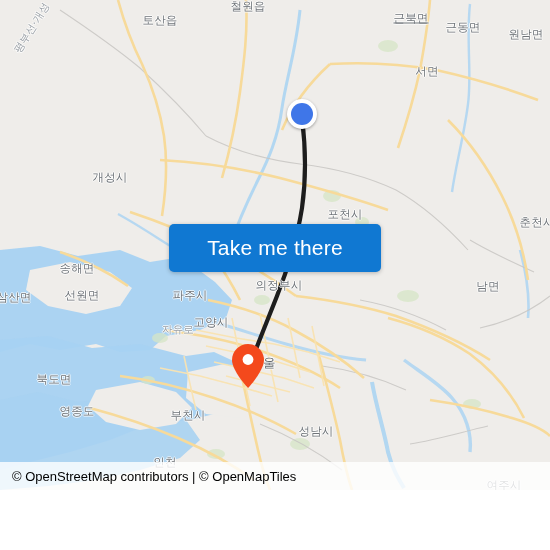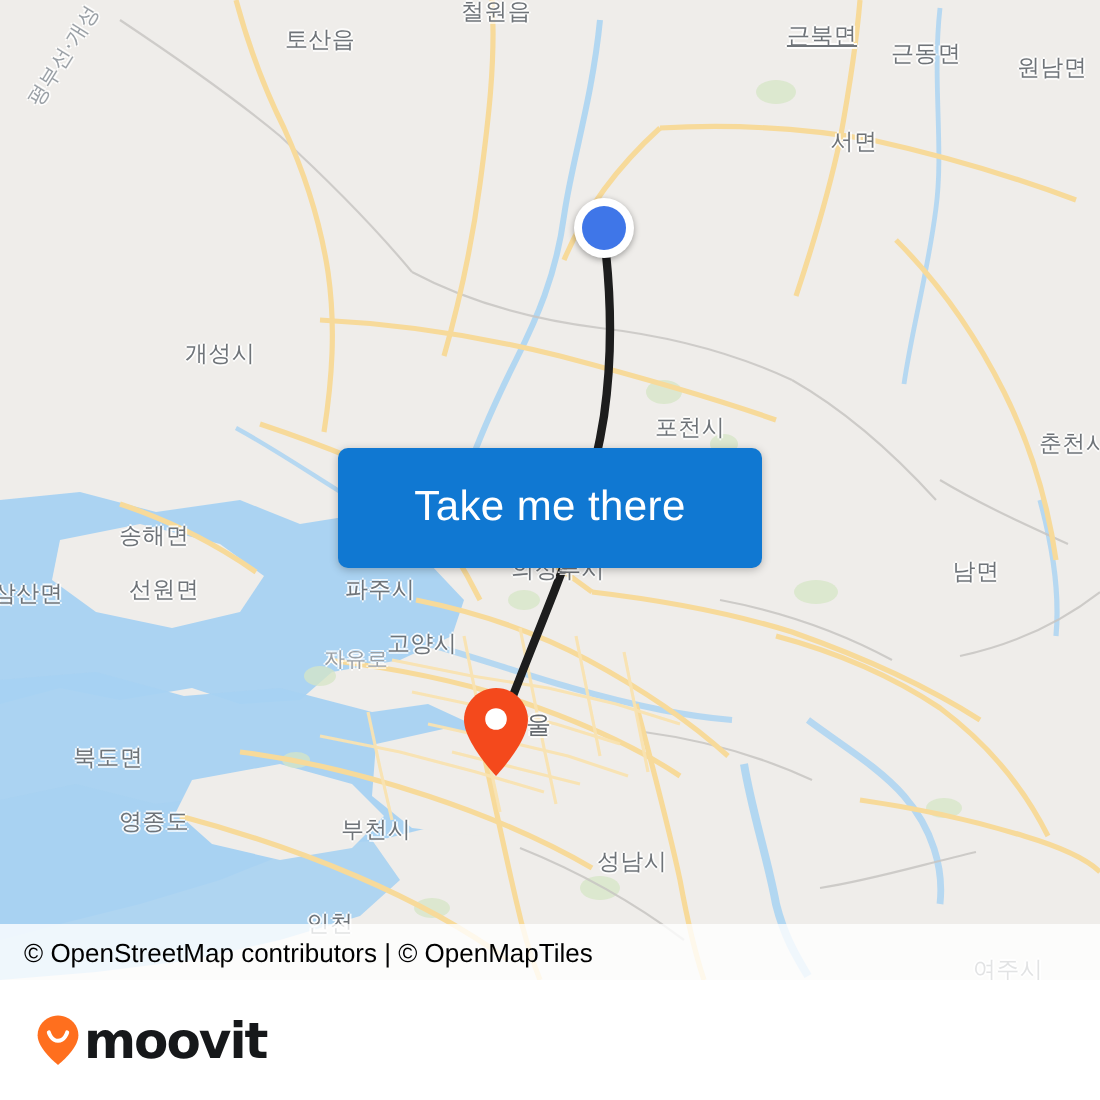--- a/index.html
+++ b/index.html
@@ -85,21 +85,21 @@
     transform: translate(-50%, -100%);
     z-index: 40;
   }
 
   
   #take-me-there {
     position: absolute;
     left: 169px;
     top: 224px;
     width: 212px;
-    height: 60px;
+    height: 48px;
     background: #1078d2;
     border: none;
     border-radius: 5px;
     color: #ffffff;
     font-size: 21px;
     font-family: "Liberation Sans", sans-serif;
     letter-spacing: .2px;
     cursor: pointer;
     z-index: 60;
     box-shadow: 0 1px 4px rgba(0,0,0,.25);
@@ -313,21 +313,13 @@
 
   <button id="take-me-there" style="background: rgb(16, 120, 210); color: rgb(255, 255, 255);">Take me there</button>
 
   <div id="attribution">
     <span class="attr-text">© OpenStreetMap contributors | © OpenMapTiles</span>
   </div>
 </div>
 
 <div id="footer">
 
-  <div id="moovit-logo">
-    <svg width="22" height="26" viewBox="0 0 22 26">
-      <path d="M11,0.8 C5.2,0.8 0.8,5.2 0.8,10.6 C0.8,17.6 11,25.4 11,25.4
-               C11,25.4 21.2,17.6 21.2,10.6 C21.2,5.2 16.8,0.8 11,0.8 Z" fill="#ff6f1e"></path>
-      <path d="M6.4,9.2 C6.4,9.2 7.6,13.4 11,13.4 C14.4,13.4 15.6,9.2 15.6,9.2" stroke="#ffffff" stroke-width="2" fill="none" stroke-linecap="round"></path>
-    </svg>
-    <span class="wordmark">moovit</span>
-  </div>
 </div>
 
 </body></html>

